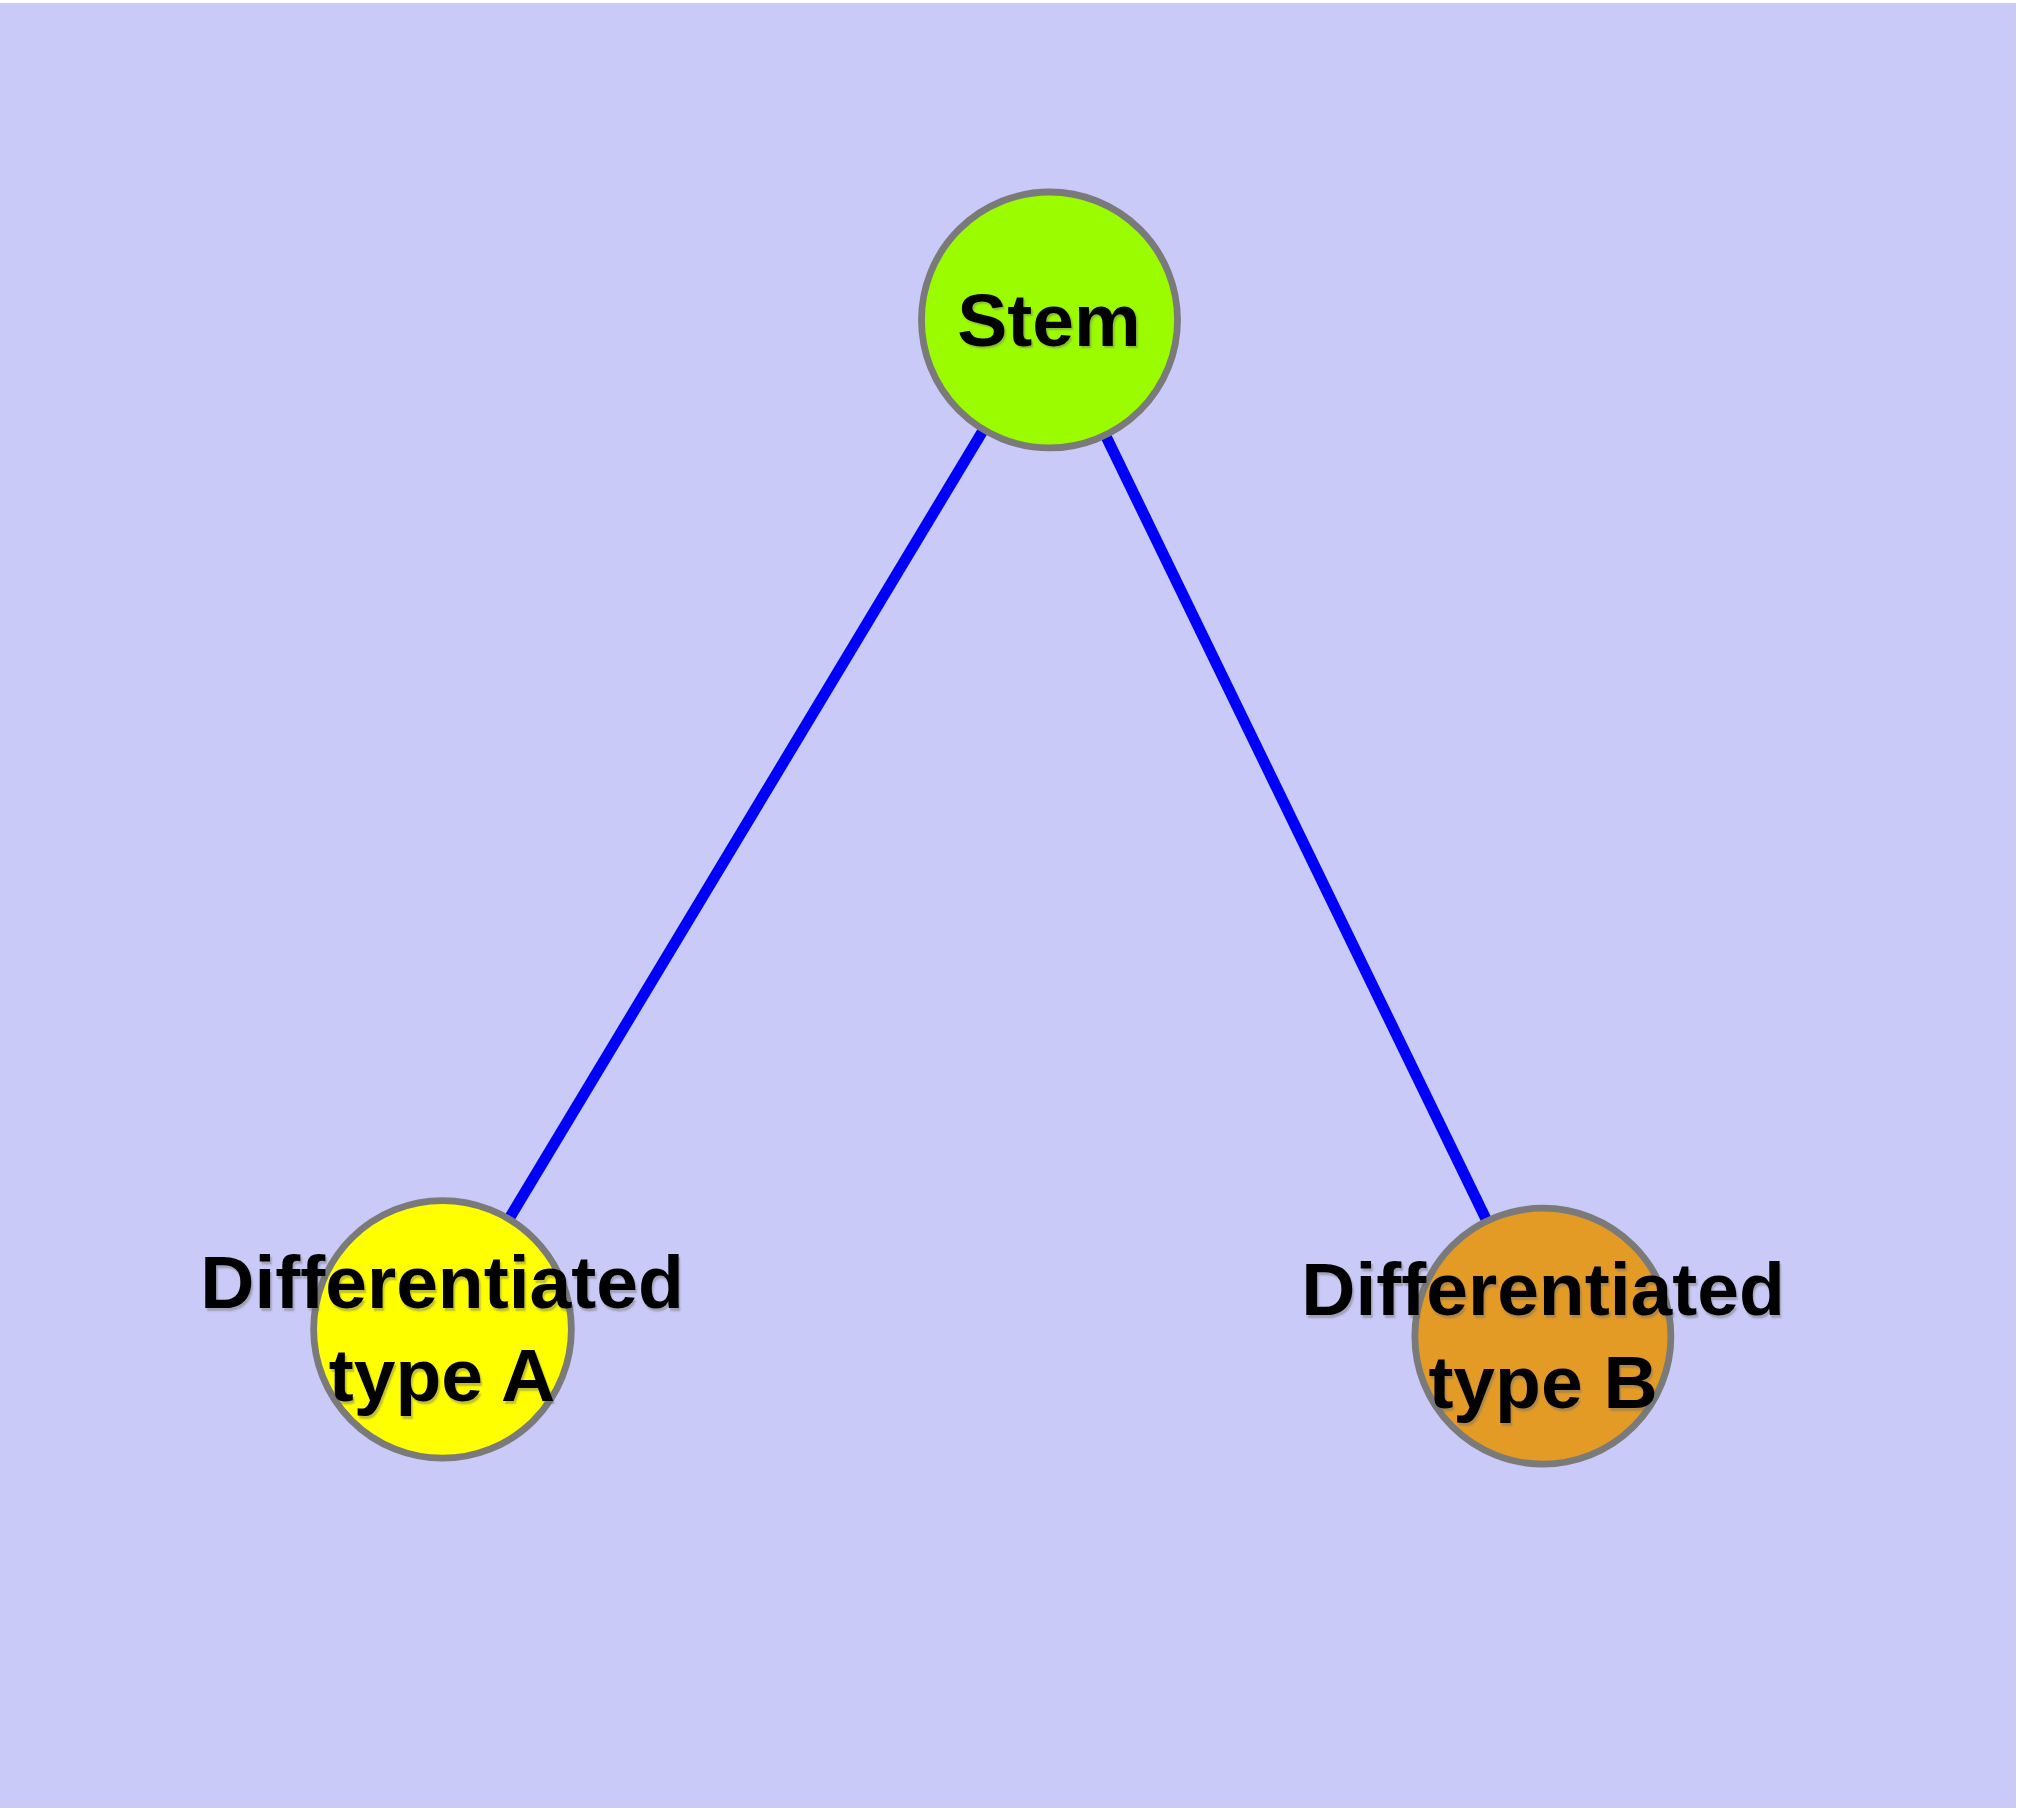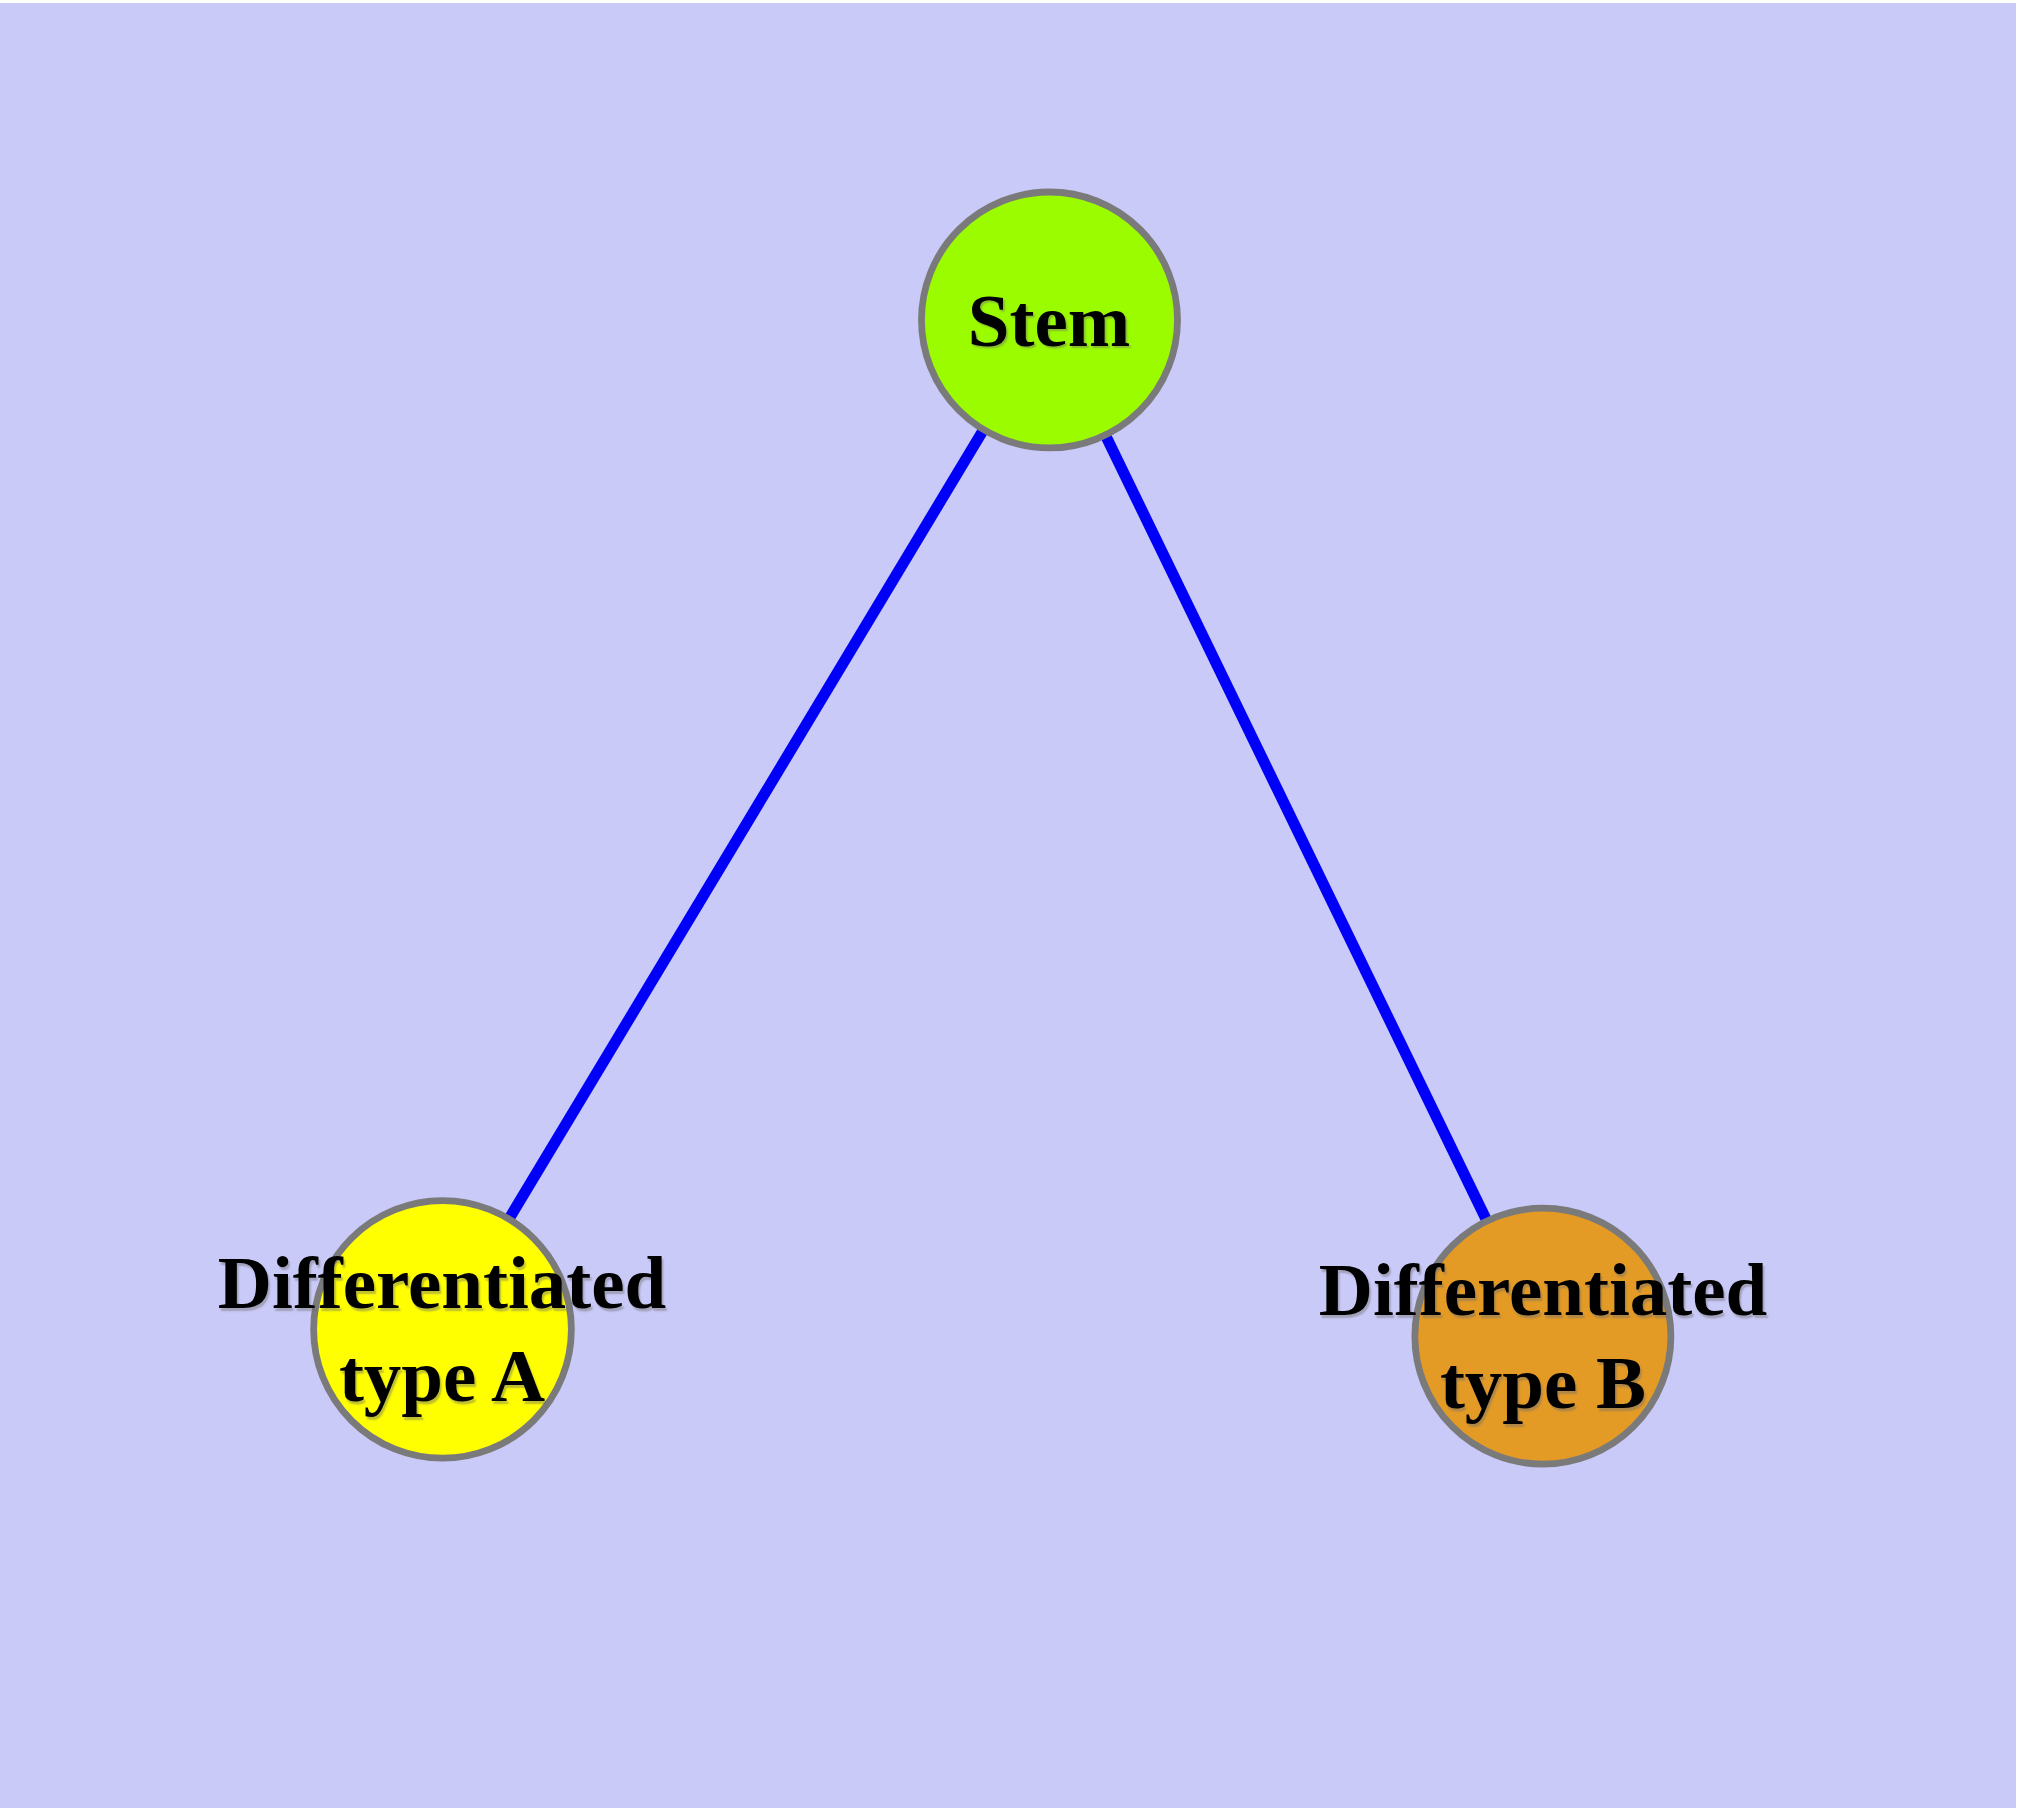--- a/index.html
+++ b/index.html
@@ -9,21 +9,20 @@
     width: 2021px;
     height: 1812px;
     overflow: hidden;
     font-family: "Liberation Sans", sans-serif;
   }
   .stage {
     position: relative;
     width: 2021px;
     height: 1812px;
     background: #ffffff;
-    font-family: Liberation Serif, serif;
   }
   .canvas {
     position: absolute;
     left: 0;
     top: 3.4px;
     right: 5.1px;
     bottom: 4.2px;
     background: #cacaf8;
   }
   svg.graph {

